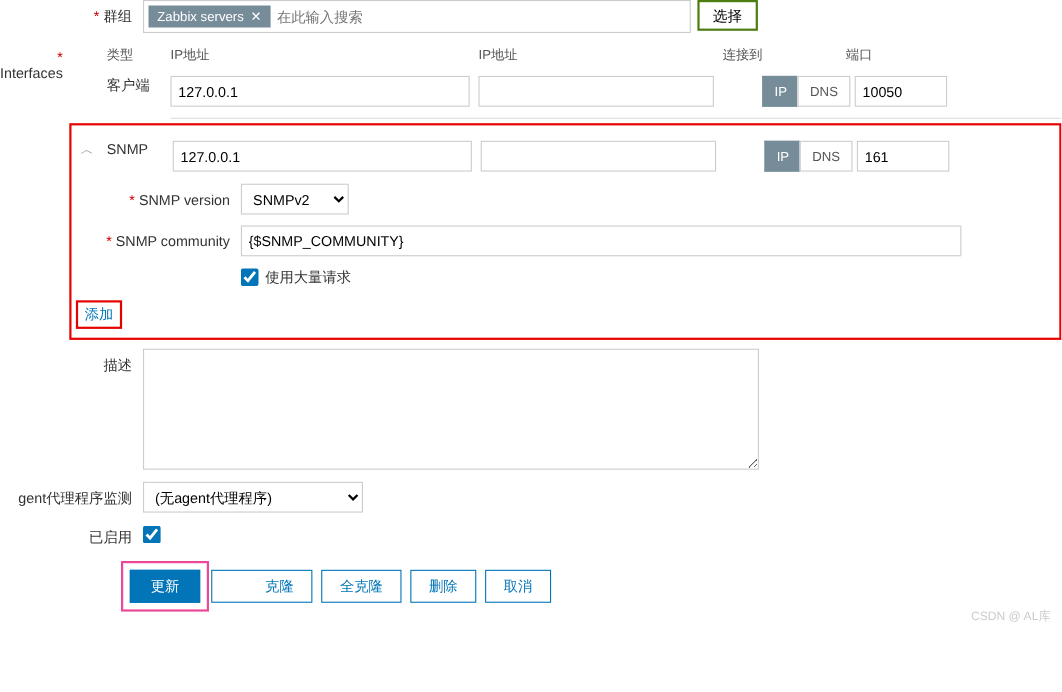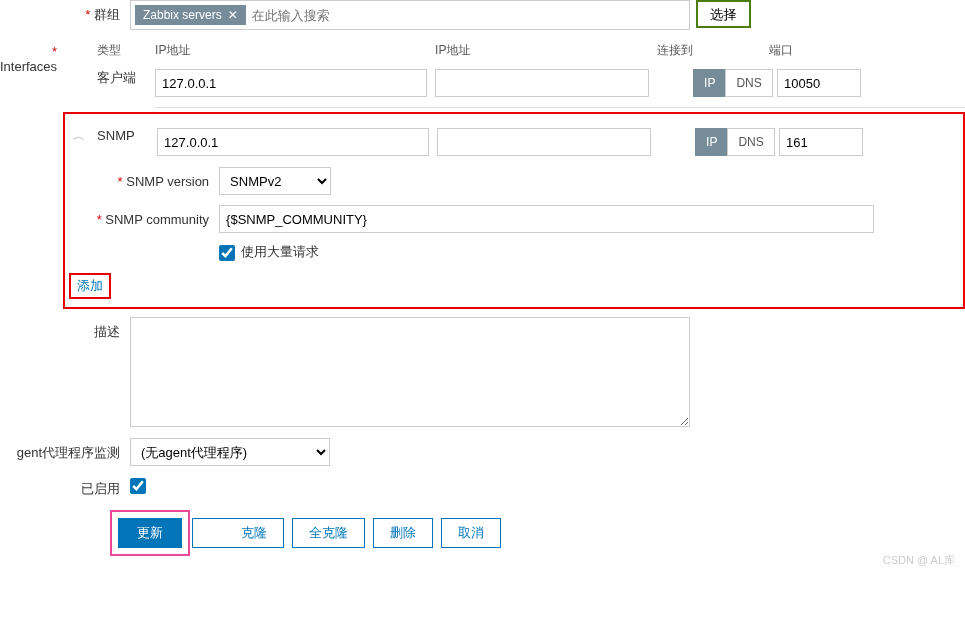--- a/index.html
+++ b/index.html
@@ -27,21 +27,21 @@
       content: "* ";
       color: #d40000;
     }
     .content-col {
       flex: 1;
     }
     .tag-input {
       display: flex;
       align-items: center;
       border: 1px solid #ccc;
-      width: 560px;
+      width: 498px;
       padding: 2px;
       flex-wrap: wrap;
     }
     .tag {
       background: #768d99;
       color: #fff;
       padding: 3px 8px;
       display: inline-flex;
       align-items: center;
       margin: 2px;
@@ -138,23 +138,23 @@
       padding-right: 10px;
       color: #333;
     }
     select {
       border: 1px solid #ccc;
       padding: 4px 6px;
       height: 28px;
       font-size: 13px;
       background: #fff;
     }
-    .snmp-select { width: 112px; }
+    .snmp-select { width: 98px; }
     .snmp-community { width: 655px; border: 1px solid #ccc; padding: 5px 6px; height: 28px; font-size: 13px; }
-    .checkbox-row { display: flex; align-items: flex-end; padding: 5px 0 0 150px; }
+    .checkbox-row { display: flex; align-items: center; padding: 5px 0 0 150px; }
     .checkbox-row input { width: 16px; height: 16px; margin-right: 6px; accent-color: #0275b8; }
     .add-link {
       color: #0275b8;
       cursor: pointer;
       border: 2px solid #e60000;
       padding: 2px 6px;
       display: inline-block;
       margin-top: 6px;
     }
     textarea {

